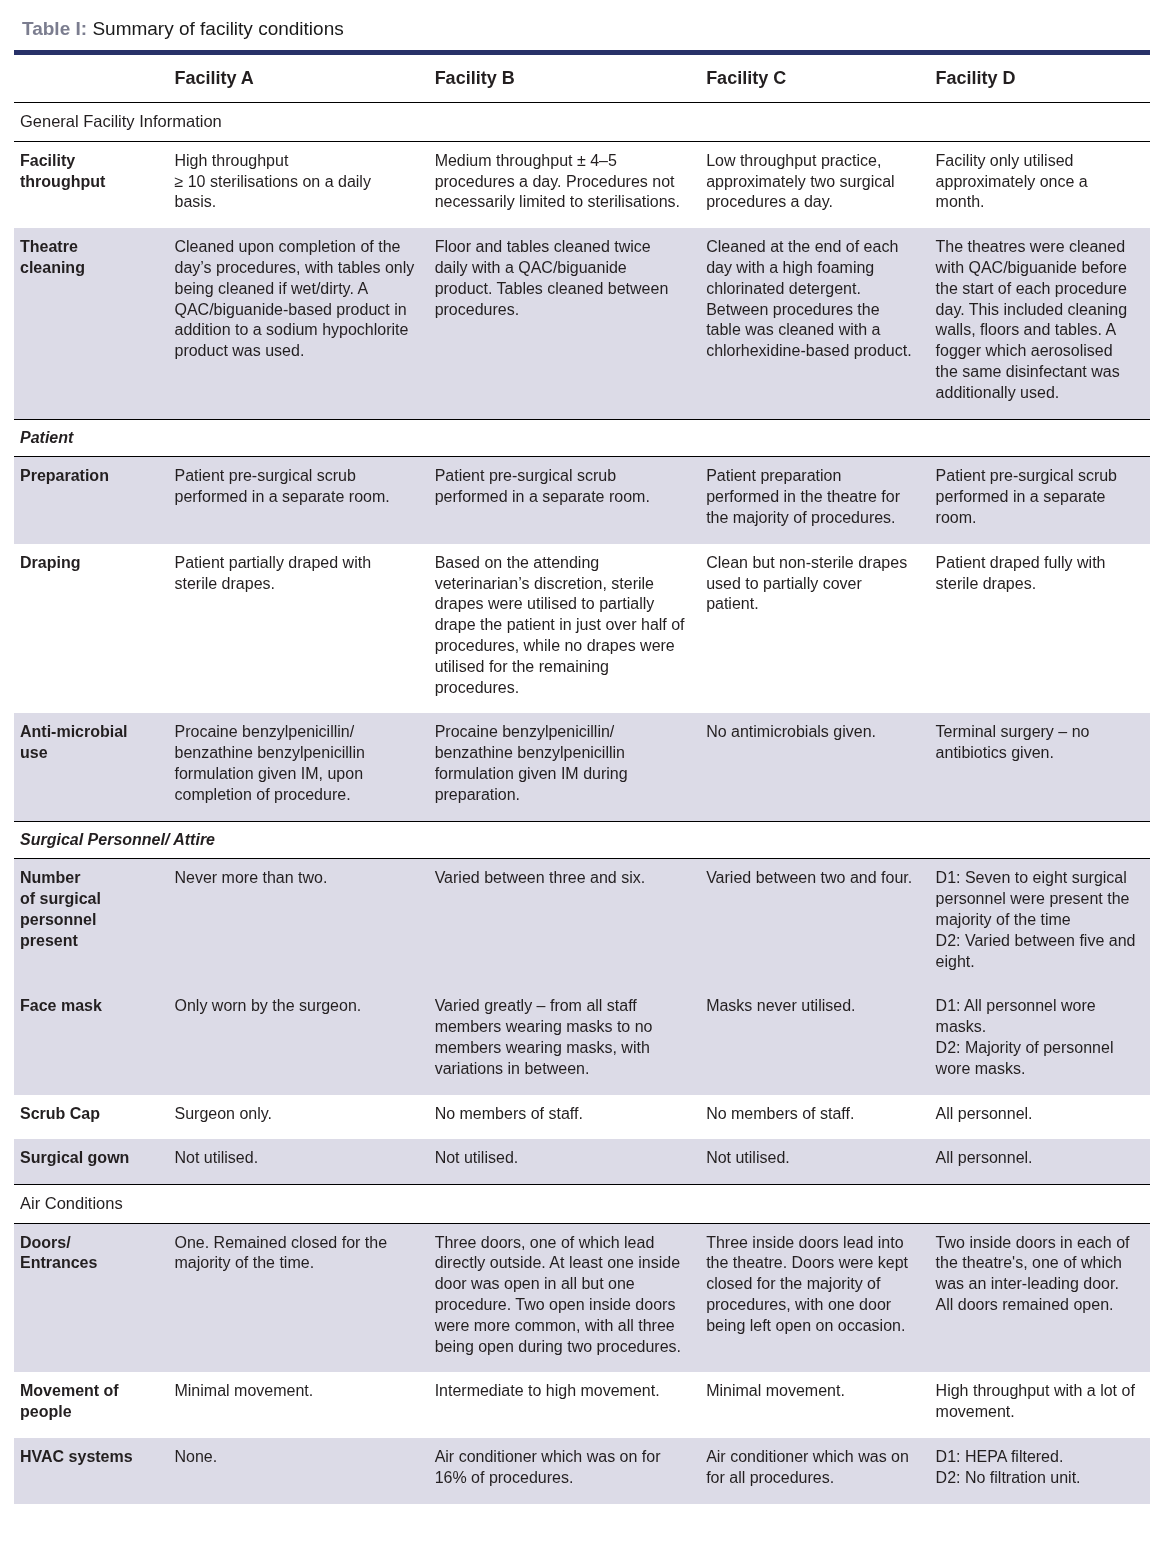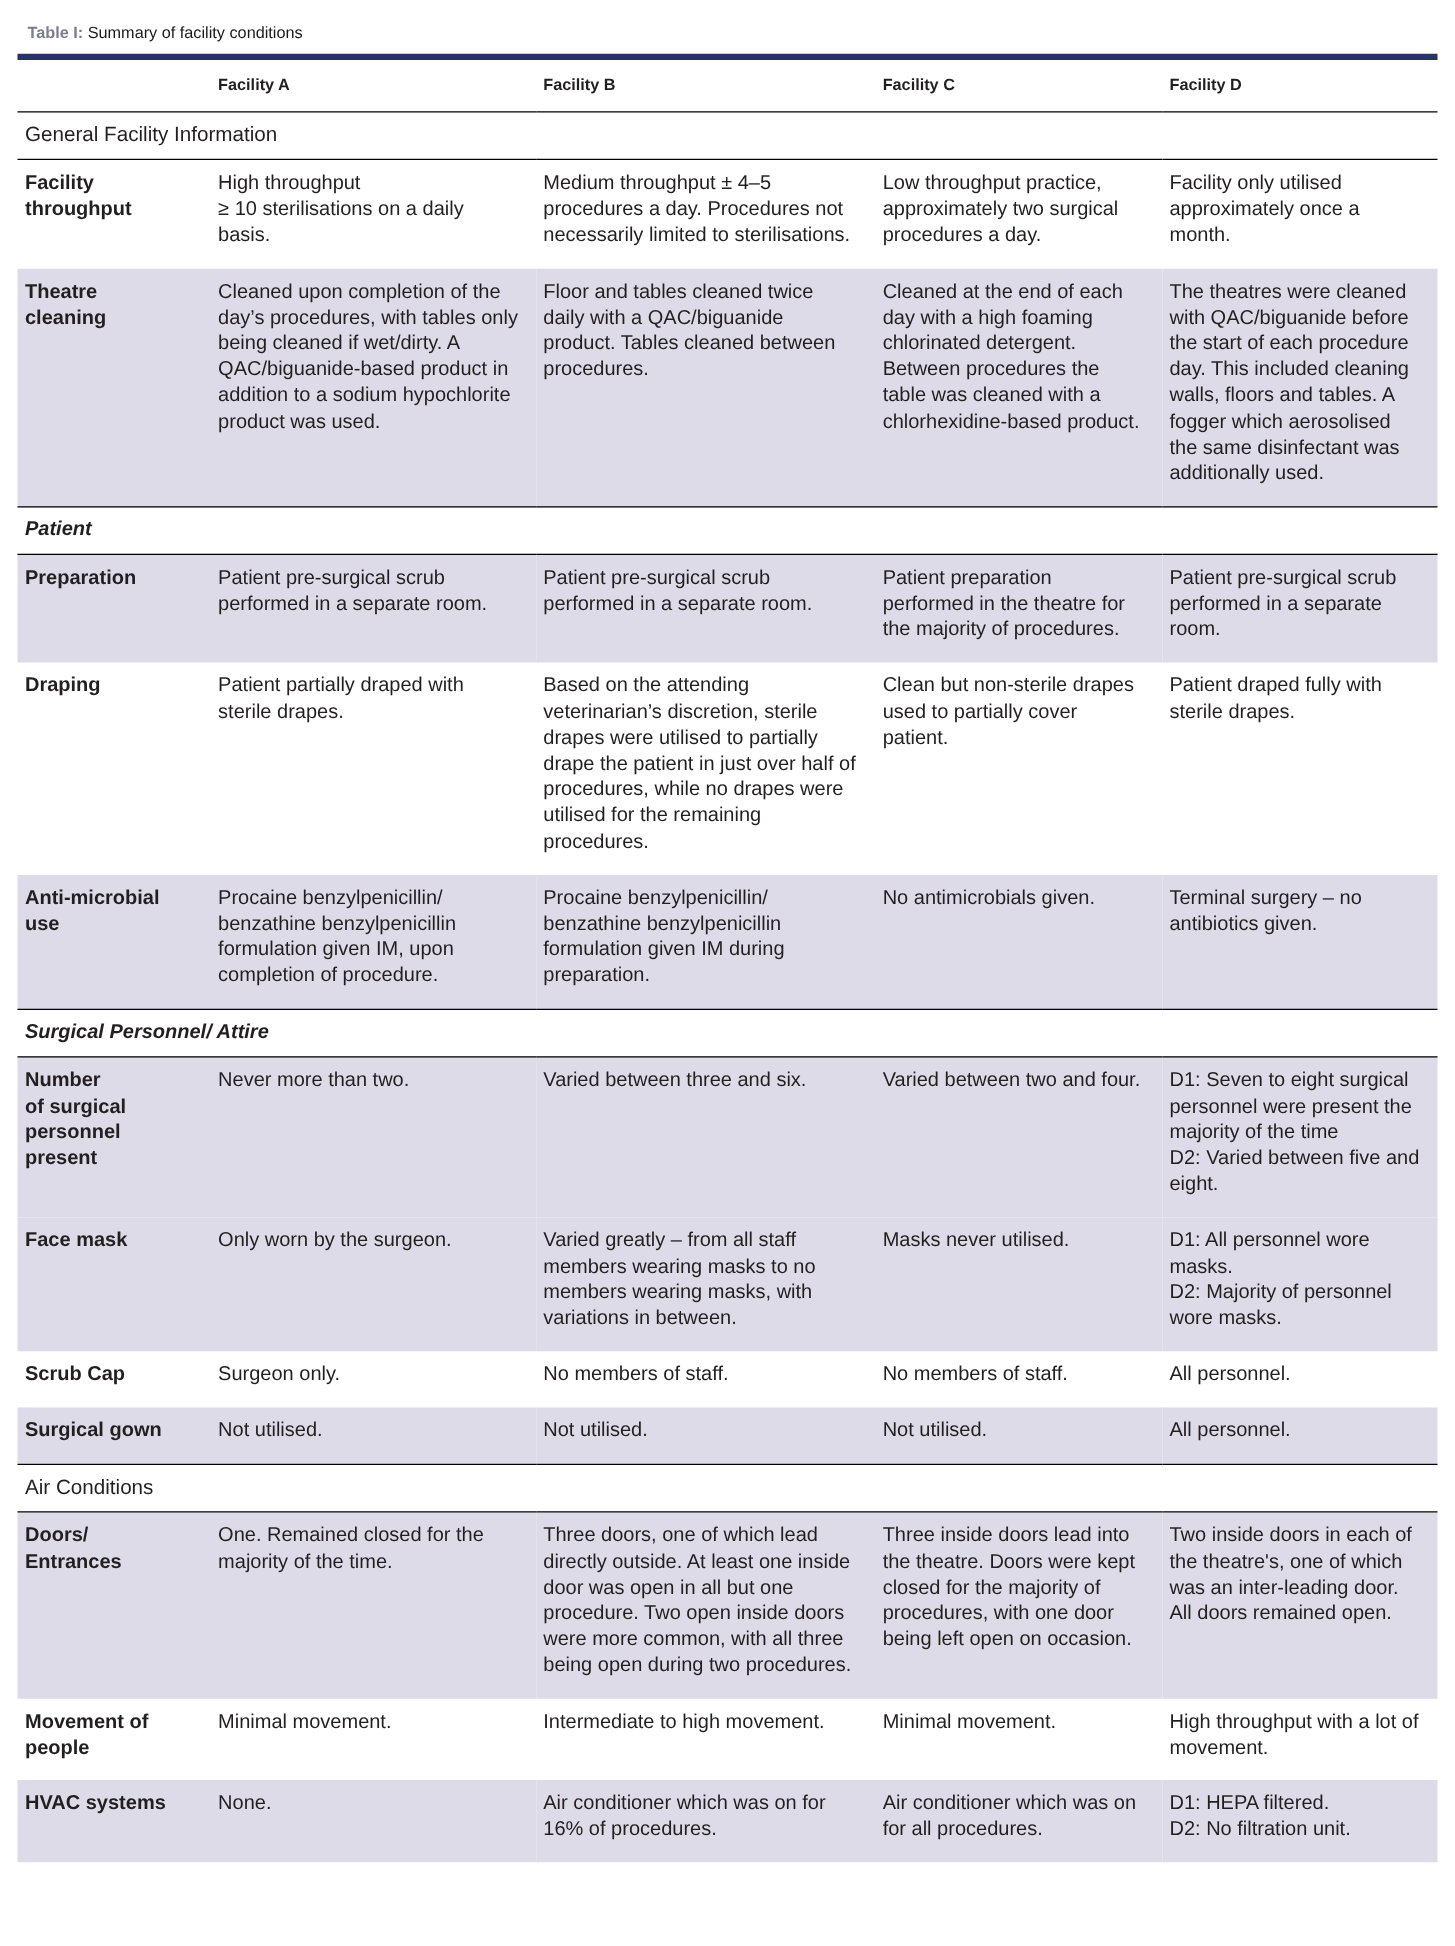--- a/index.html
+++ b/index.html
@@ -9,41 +9,41 @@
     --title-label:#7b7d8f;
   }
   html,body{margin:0;padding:0;background:#fff;}
   body{
     width:1164px;
     font-family:"Liberation Sans", sans-serif;
     color:var(--ink);
     -webkit-font-smoothing:antialiased;
   }
   .page{padding:10px 14px 0 14px;}
-  .title{font-size:13px;padding:8px 8px 10px 8px;}
+  .title{font-size:19px;padding:8px 8px 10px 8px;}
   .title-label{font-weight:bold;color:var(--title-label);}
   .title-text{color:#1a1a1a;}
   .navy-rule{height:5px;background:var(--navy);}
   table{
     width:100%;
     border-collapse:collapse;
     table-layout:fixed;
   }
   td,th{
     vertical-align:top;
     text-align:left;
     font-size:16px;
     line-height:1.3;
     padding:9px 14px 15px 6px;
     white-space:pre-line;
     overflow-wrap:break-word;
   }
   thead th{
     font-weight:bold;
-    font-size:13px;
+    font-size:18px;
     border-bottom:1px solid #000;
     padding:12px 14px 12px 6px;
   }
   tr.data-row.shaded td{background:var(--shade);}
   td.row-header{font-weight:bold;}
   tr.section-row td{
     text-align:left;
     font-weight:normal;
     font-size:16.5px;
     border-top:1px solid #000;

